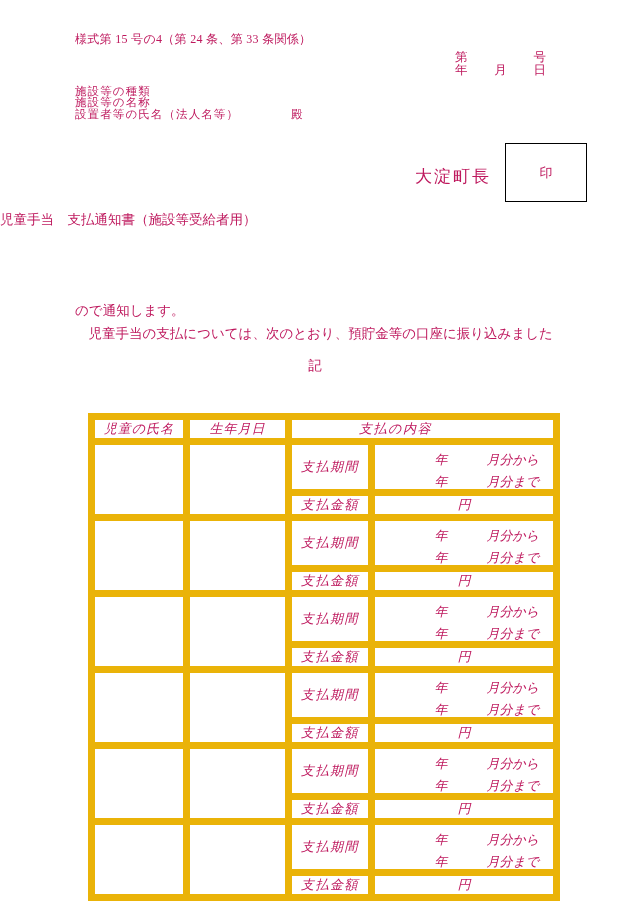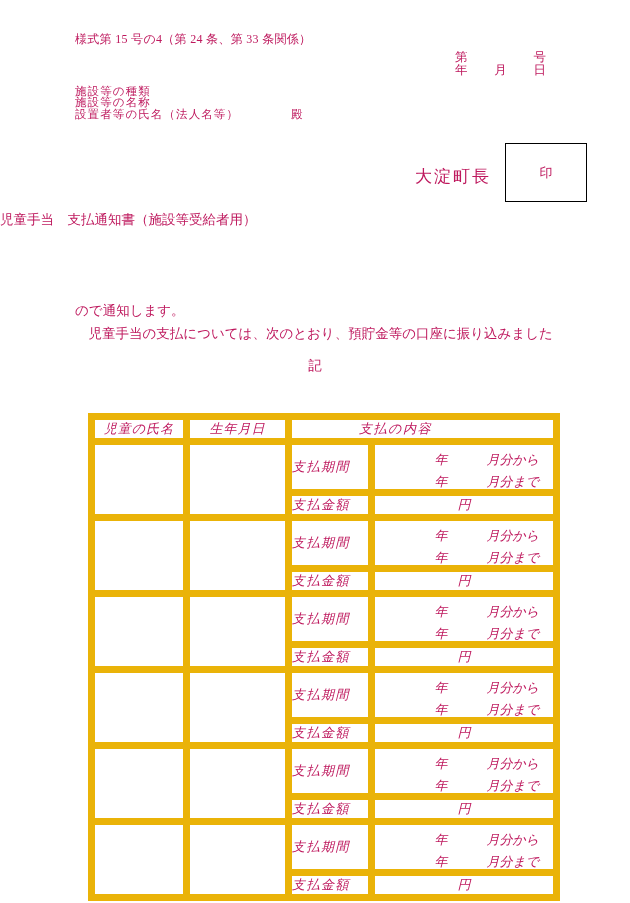--- a/index.html
+++ b/index.html
@@ -73,21 +73,21 @@
     font-weight:normal;
     font-size:13px;
     vertical-align:middle;
     font-style:italic;
   }
   .payment-table thead tr { height:21px; }
   .payment-table th { text-align:center; letter-spacing:1px; }
   .pd-offset { display:inline-block; transform:translateX(-27px); letter-spacing:1.5px; }
   tr.period-row { height:31px; }
   tr.amount-row { height:19px; }
-  td.label-cell { text-align:left; letter-spacing:1.5px; }
+  td.label-cell { text-align:center; letter-spacing:1.5px; }
   td.period-value { text-align:right; padding-right:14px; }
   .period-line { line-height:15px;margin-top:7px; }
   td.amount-value { text-align:center; }
 
   .footer-total {
     position:absolute; left:297px; top:799px;
     display:flex; align-items:flex-end;
     font-size:14.5px;
   }
   .footer-total .total-label { letter-spacing:2px; }

